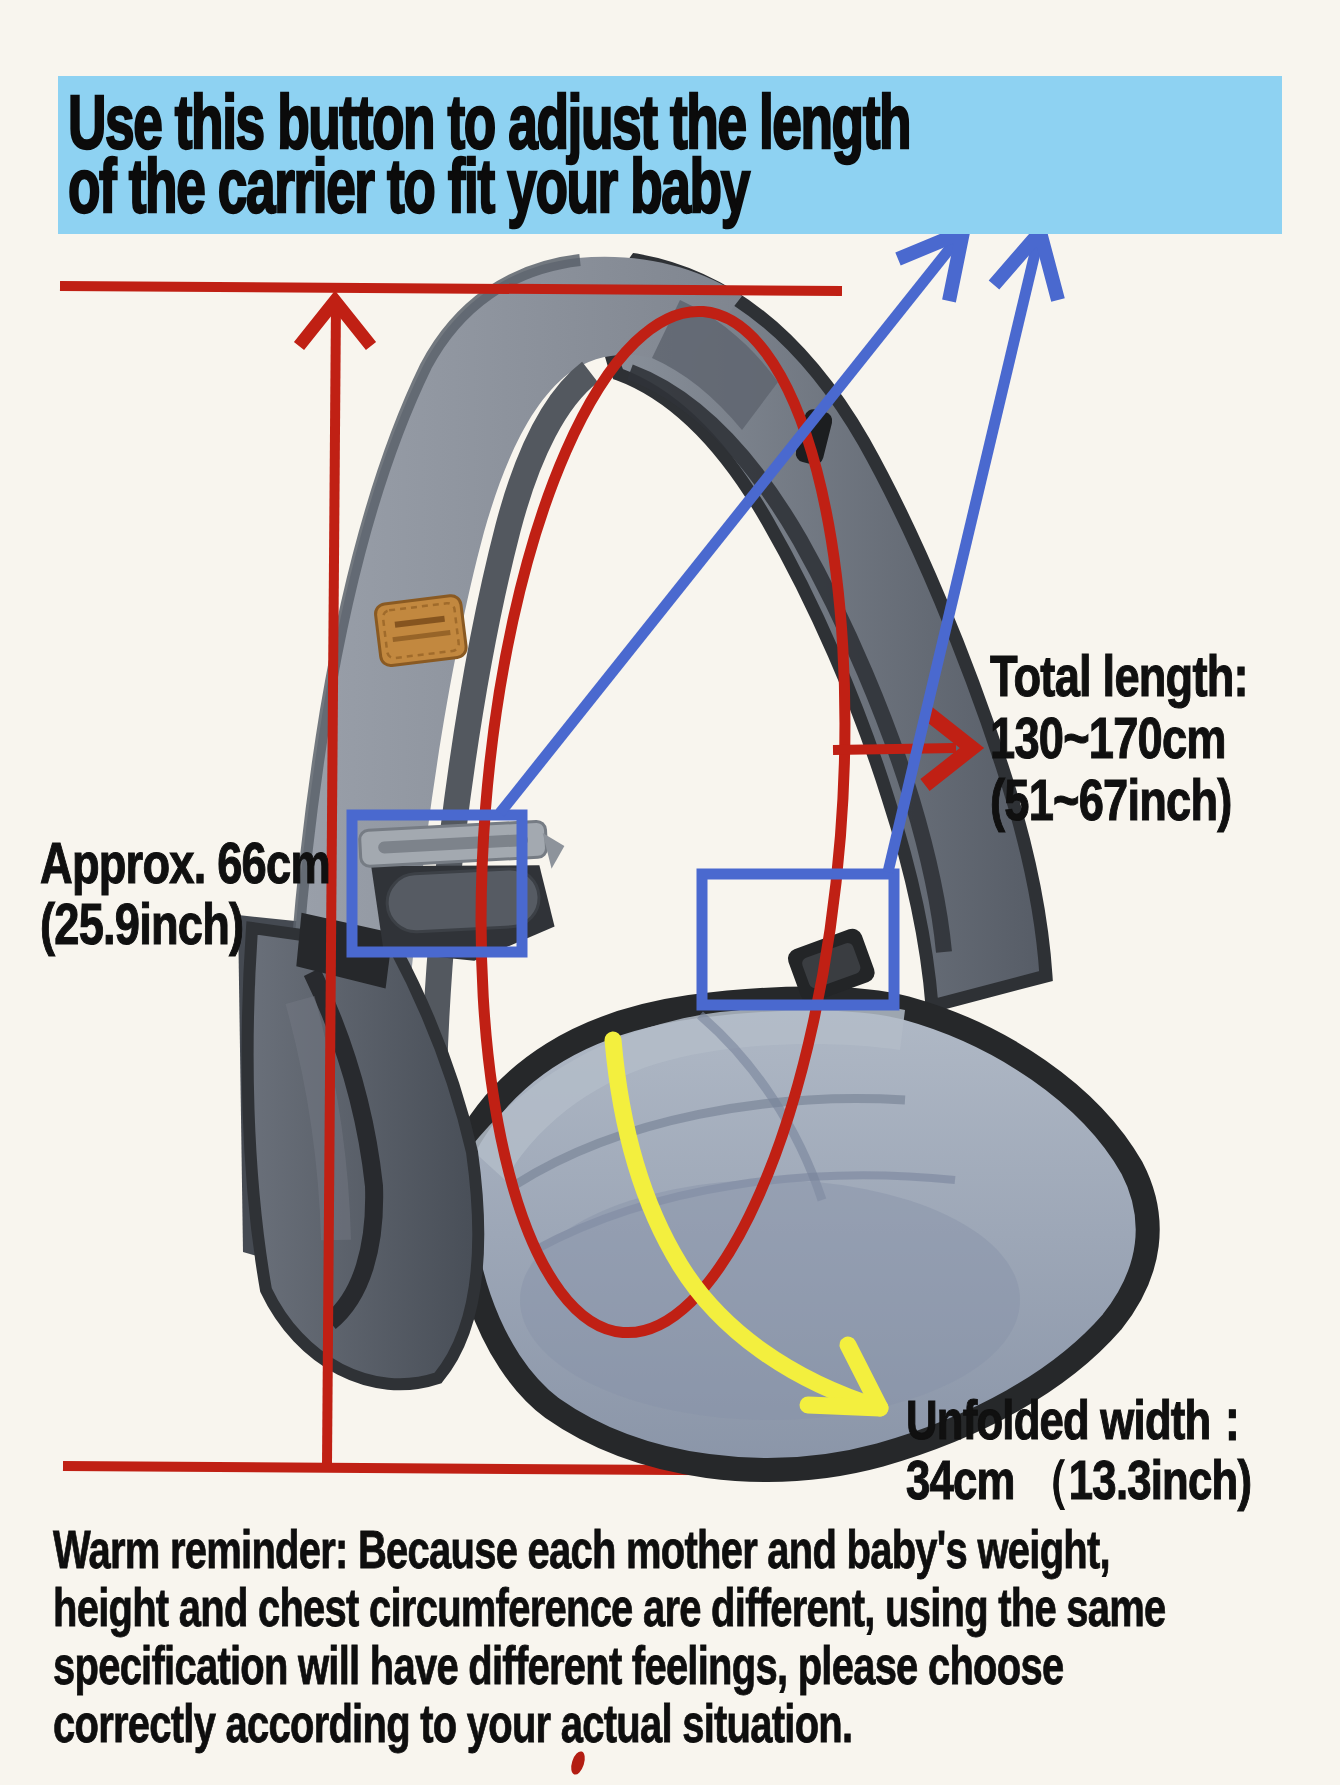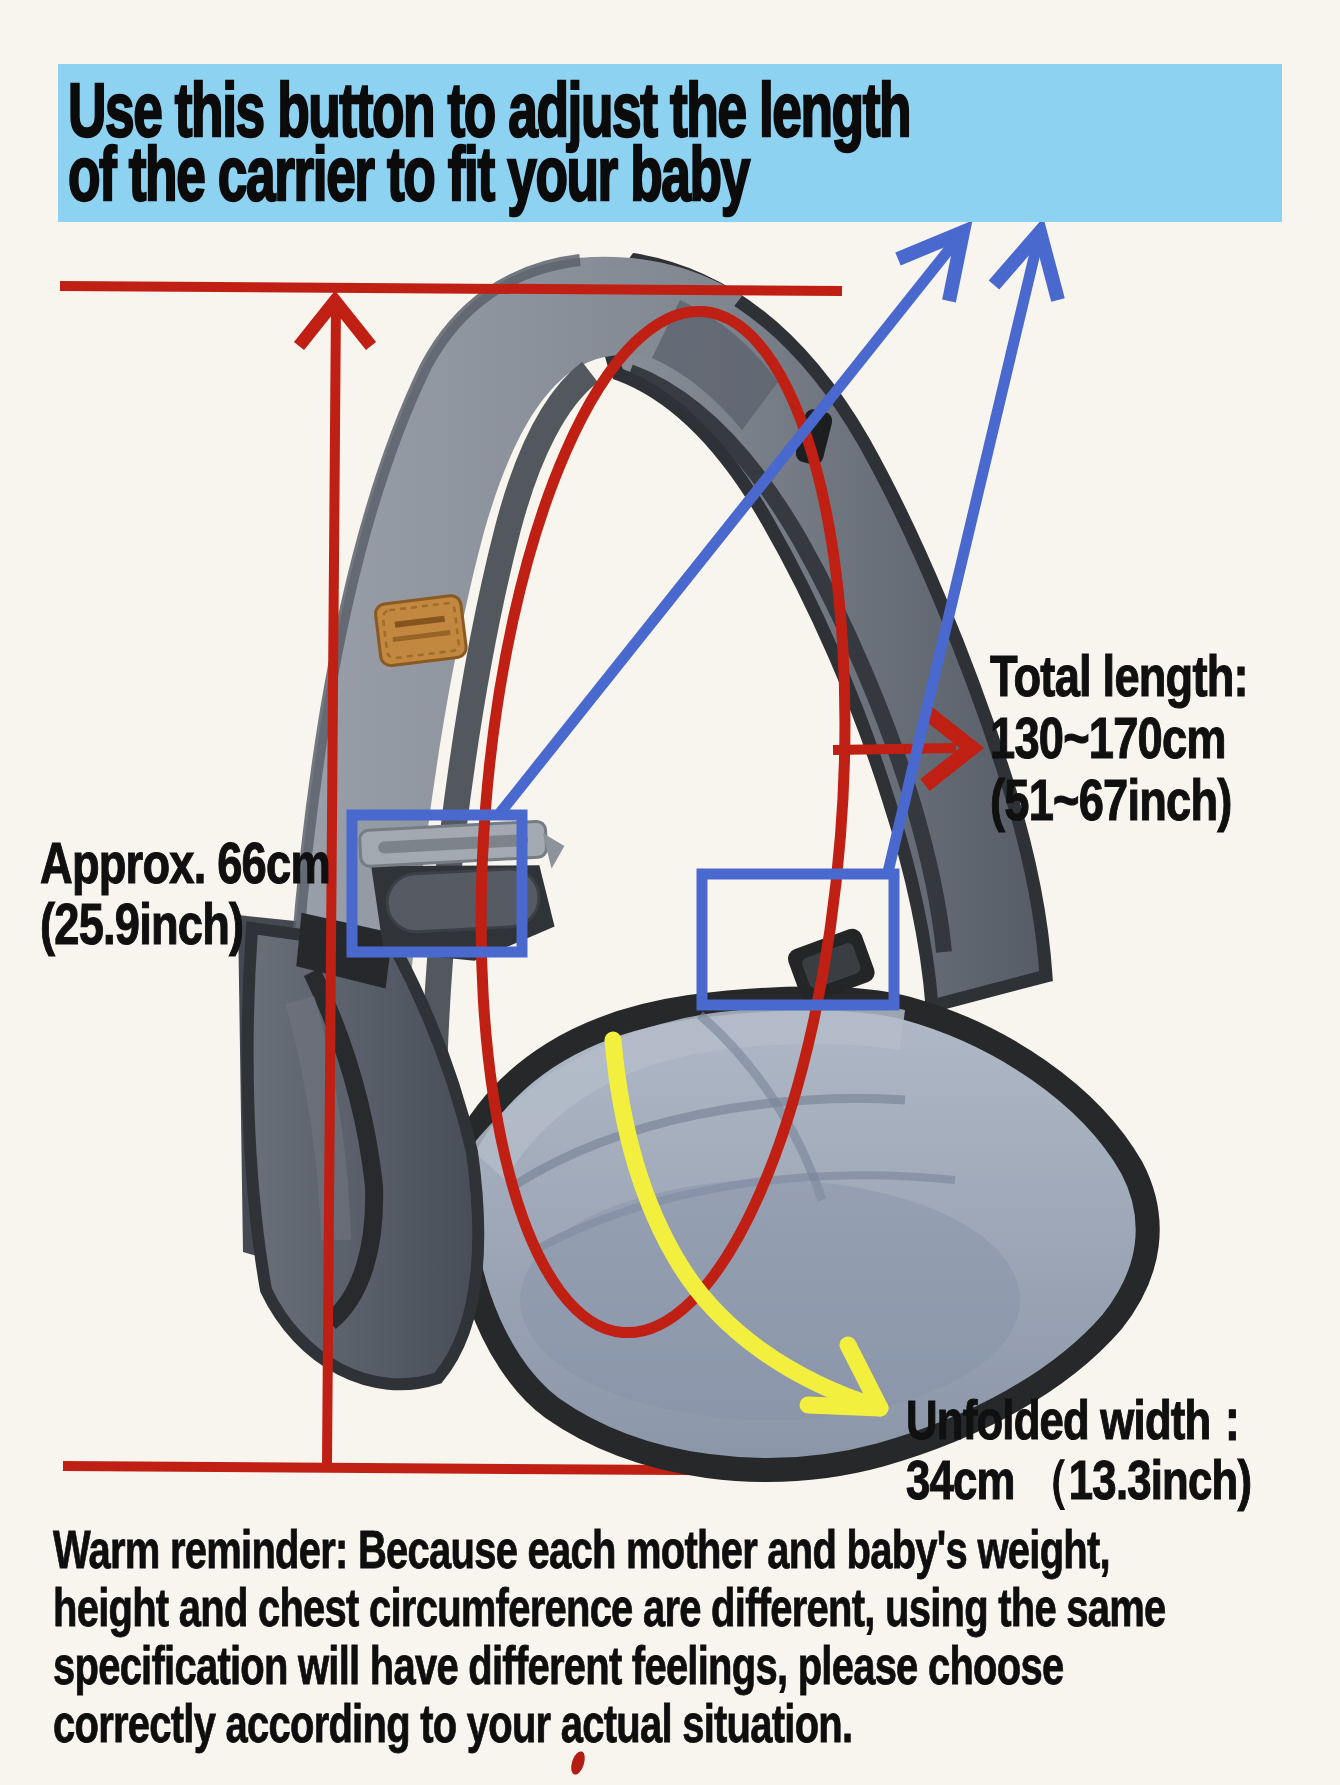--- a/index.html
+++ b/index.html
@@ -7,21 +7,21 @@
     width:1340px;height:1785px;
     background:#f8f5ee;
     font-family:"Liberation Sans",sans-serif;
     position:relative;overflow:hidden;
   }
   .stage{position:absolute;inset:0;width:1340px;height:1785px}
   svg.scene{position:absolute;left:0;top:0;display:block}
 
   
   .title-box{
-    position:absolute;left:58px;top:64px;width:1224px;height:158px;
+    position:absolute;left:58px;top:76px;width:1224px;height:158px;
     background:#8ed2f2;
   }
   .title-line{
     position:absolute;left:10px;white-space:nowrap;
     font-weight:bold;color:#0b0b0b;
     font-size:76px;letter-spacing:-2px;
     transform:scaleX(.70);transform-origin:left top;
     -webkit-text-stroke:2.4px #0b0b0b;
   }
   .t1{top:2px}

